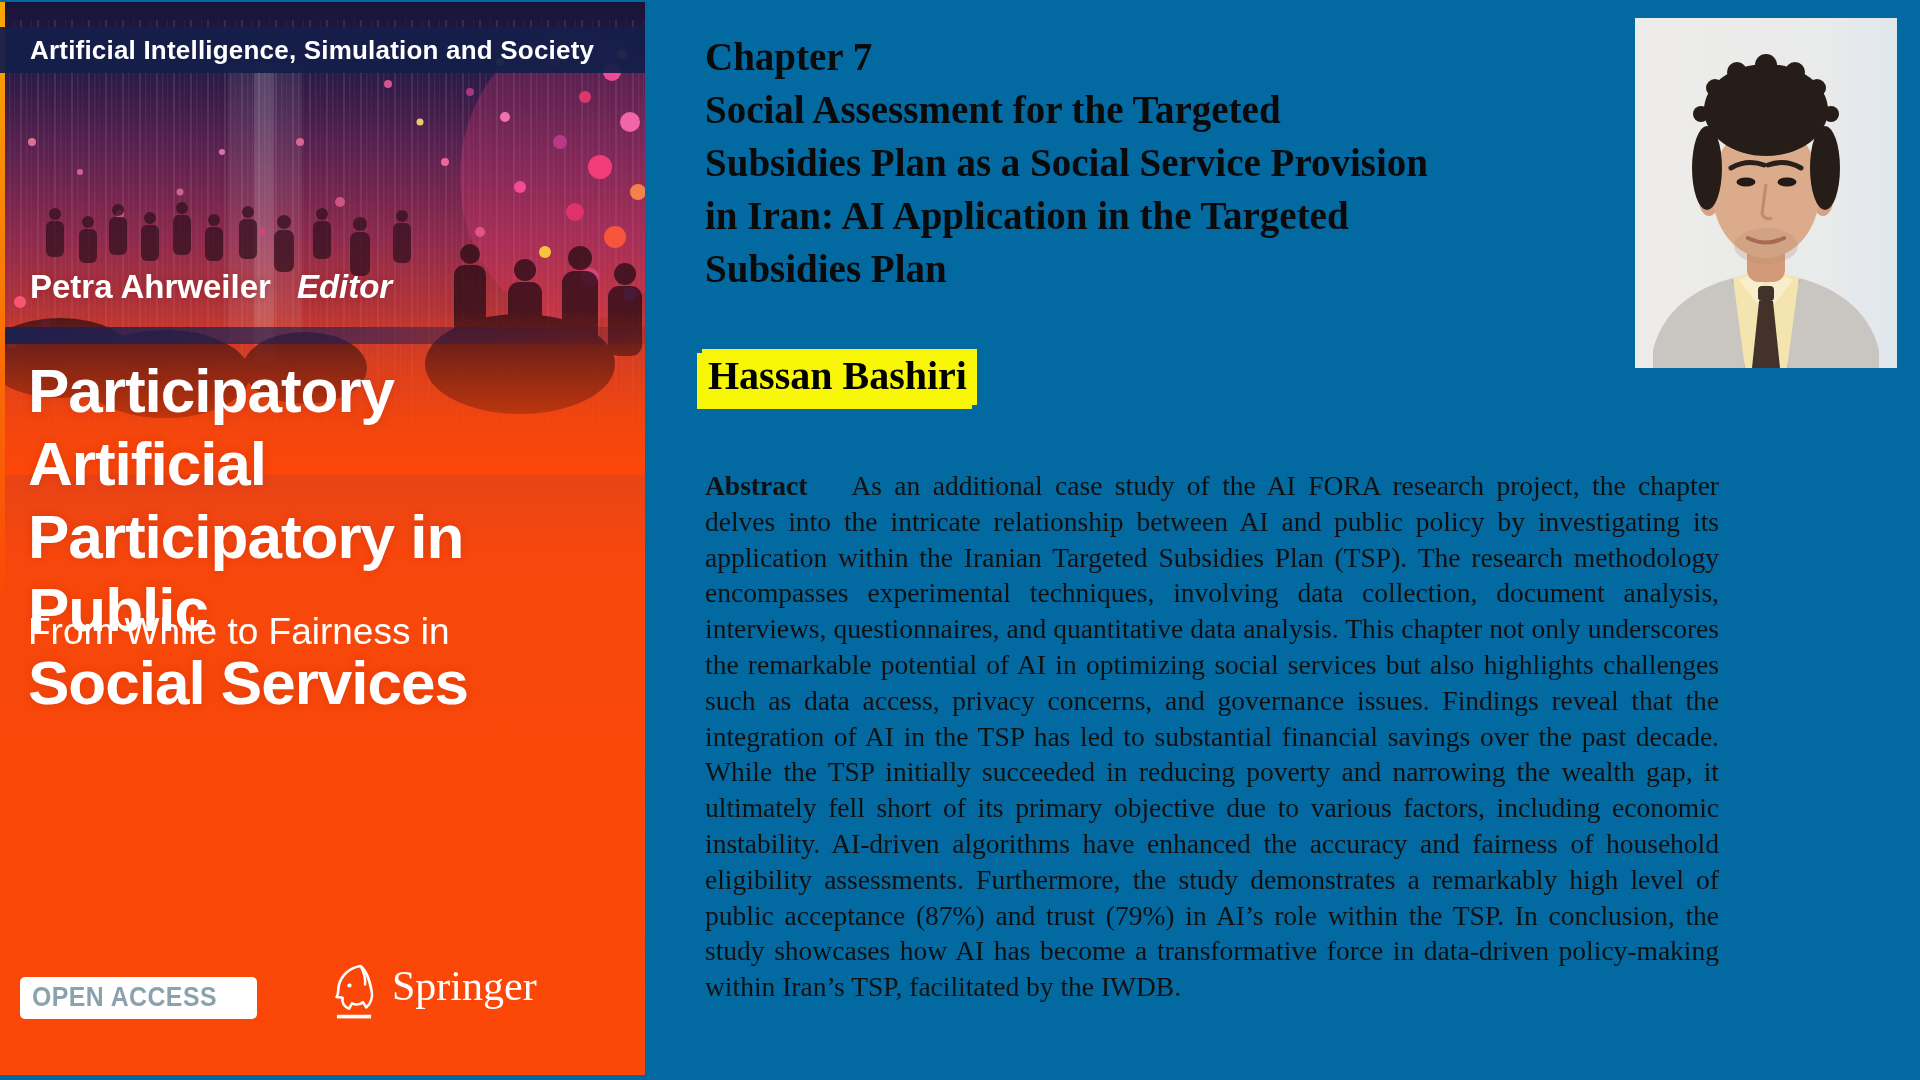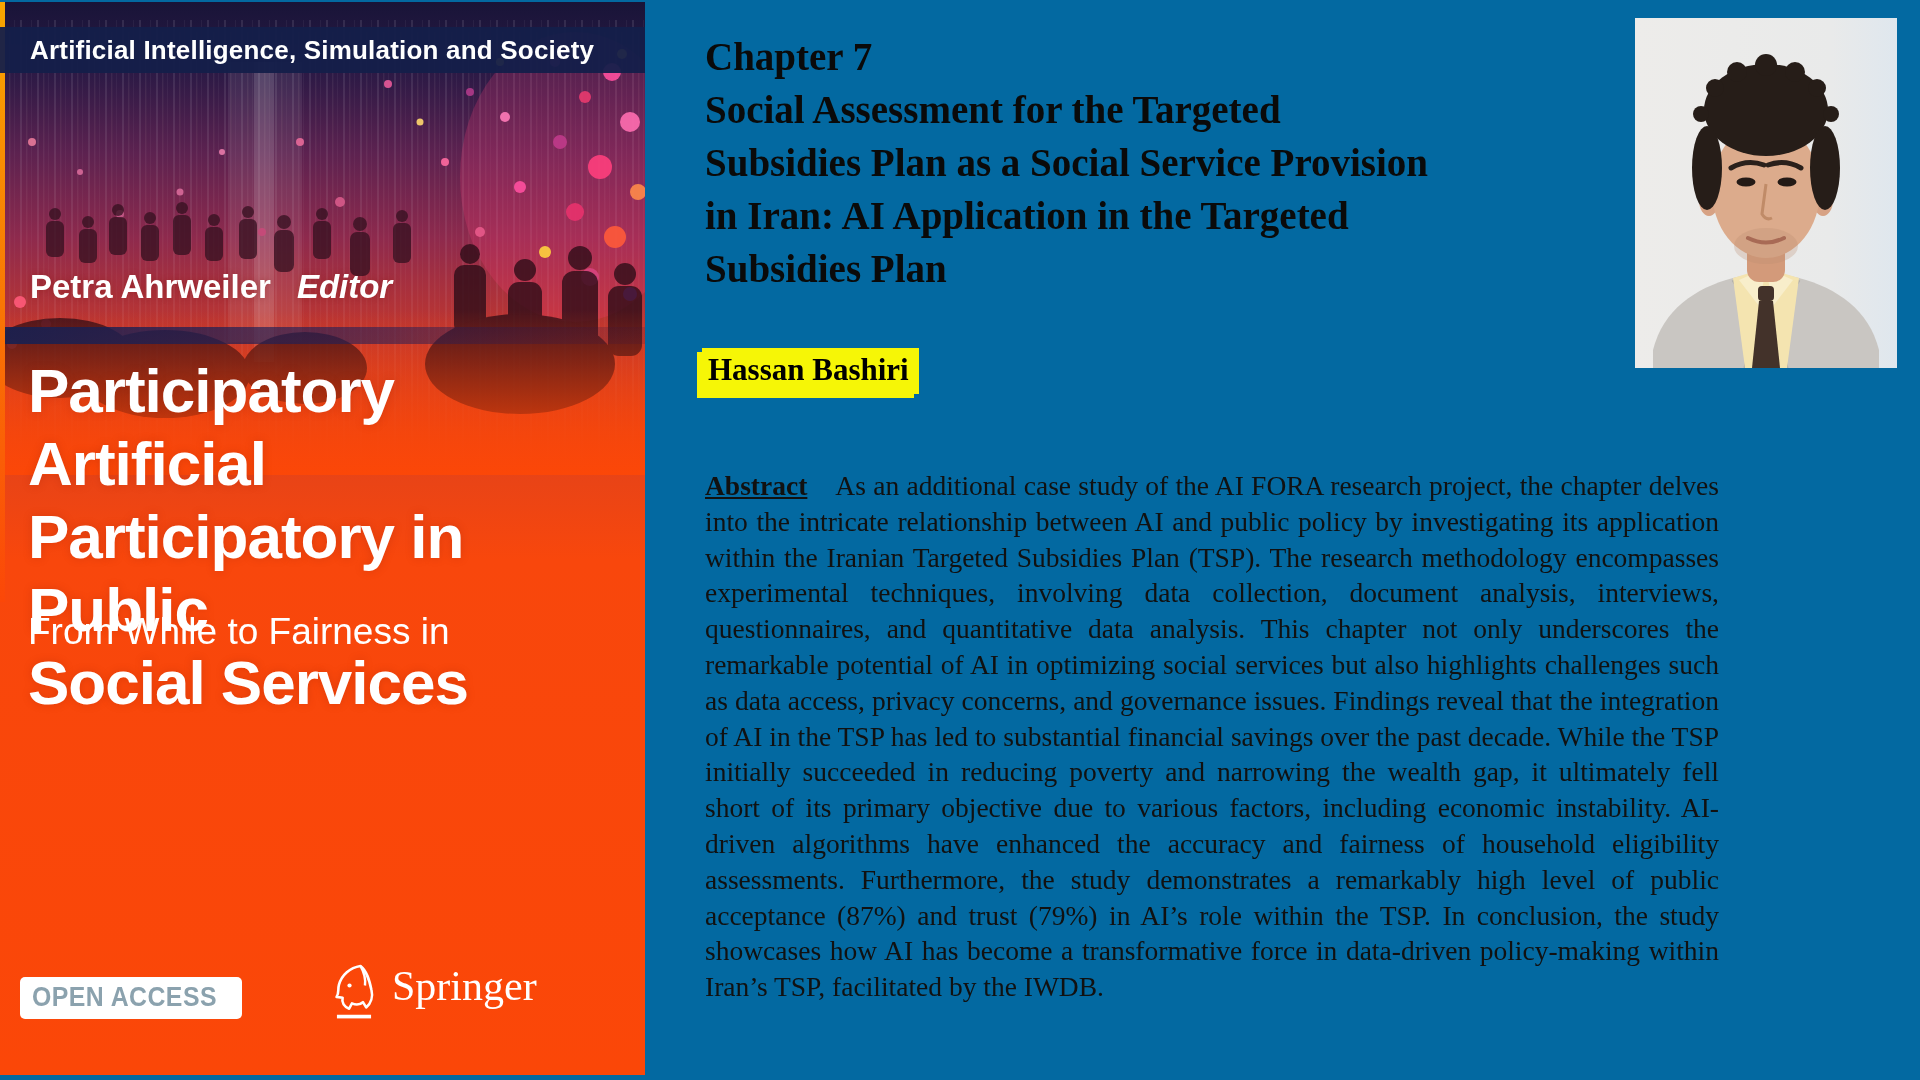--- a/index.html
+++ b/index.html
@@ -17,38 +17,38 @@
   .editor-line{position:absolute;left:30px;top:266px;color:#ffffff;font-size:33px;font-weight:700;
       text-shadow:0 0 6px rgba(120,20,10,0.35);}
   .editor-role{font-style:italic;margin-left:26px;}
 
   .cover-title{position:absolute;left:28px;top:352px;color:#ffffff;font-size:62px;
       font-weight:700;line-height:73px;letter-spacing:-1px;text-shadow:0 0 8px rgba(150,30,5,0.25);}
   .cover-subtitle{position:absolute;left:28px;top:606px;color:#ffffff;font-size:37px;
       font-weight:400;line-height:47px;}
 
   .open-access{position:absolute;left:20px;top:975px;background:#ffffff;border-radius:5px;
-      padding:5px 9px 6px 12px;}
+      padding:5px 24px 6px 12px;}
   .open-access span{color:var(--open_access_text,#8ba2ae);font-size:27px;font-weight:700;
       letter-spacing:0.5px;display:inline-block;transform:scaleX(0.92);transform-origin:left;}
 
   .springer{position:absolute;left:328px;top:960px;display:flex;align-items:flex-start;gap:12px;color:#ffffff;}
   .springer-text{font-family:"Liberation Serif",serif;font-size:42px;font-weight:400;}
 
   
   .chapter-title{position:absolute;left:705px;top:30px;width:1020px;color:#0a0a0a;
       font-family:"Liberation Serif",serif;font-weight:700;font-size:39px;line-height:53px;}
   .author-line{position:absolute;left:702px;top:352px;font-family:"Liberation Serif",serif;
-      font-size:31px;font-weight:700;color:#000000;}
+      font-size:40px;font-weight:700;color:#000000;}
   .author-line .hl{background:var(--highlight_yellow,#f6f606);padding:4px 10px 7px 6px;
       box-shadow:-5px 4px 0 0 var(--highlight_yellow,#f6f606);}
   .abstract{position:absolute;left:705px;top:468px;width:1014px;margin:0;
       font-family:"Liberation Serif",serif;font-size:27.5px;line-height:35.8px;color:#111111;
       text-align:justify;}
-  .abs-label{font-weight:700;margin-right:28px;text-decoration:underline;}
+  .abs-label{font-weight:700;margin-right:44px;}
 
   
   .portrait{position:absolute;left:1635px;top:18px;width:262px;height:350px;overflow:hidden;}
   .portrait svg{display:block;width:100%;height:100%;}
 </style>
 </head>
 <body>
 
 <div class="page">
 

